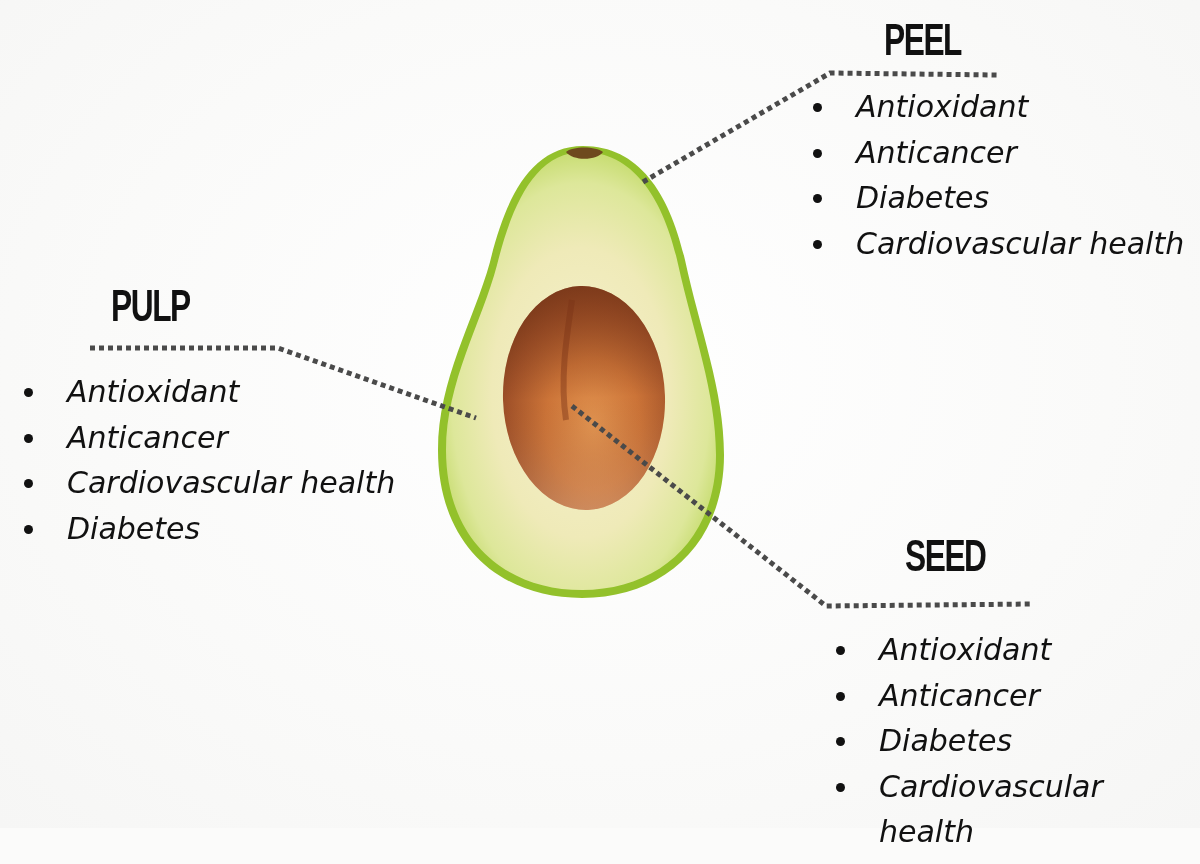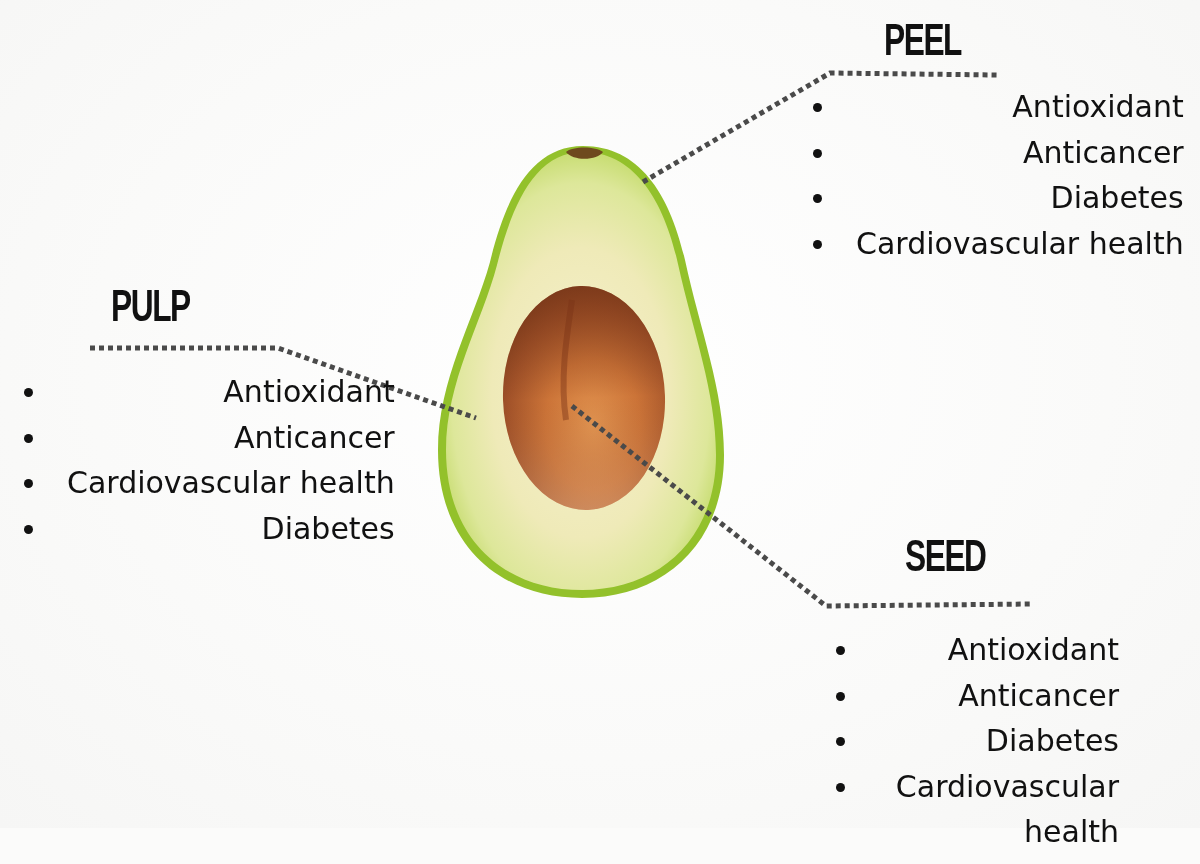--- a/index.html
+++ b/index.html
@@ -8,21 +8,20 @@
       width: 1200px;
       height: 864px;
       background: #fbfbfa;
       overflow: hidden;
     }
     #stage {
       position: relative;
       width: 1200px;
       height: 828px;
       background: radial-gradient(ellipse at 50% 45%, #ffffff 0%, #fafaf9 60%, #f6f6f5 100%);
-      text-align: right;
     }
     svg.art {
       position: absolute;
       left: 0;
       top: 0;
       width: 1200px;
       height: 864px;
     }
     .heading {
       position: absolute;
@@ -43,20 +42,21 @@
       list-style: none;
       font-family: "DejaVu Sans", sans-serif;
       font-size: 30px;
       color: #111111;
       line-height: 45.5px;
     }
     ul.benefits li {
       position: relative;
       padding-left: 48px;
       white-space: nowrap;
+      font-style: italic;
     }
     ul.benefits li::before {
       content: "";
       position: absolute;
       left: 5px;
       top: 19px;
       width: 9px;
       height: 9px;
       border-radius: 50%;
       background: #111111;

